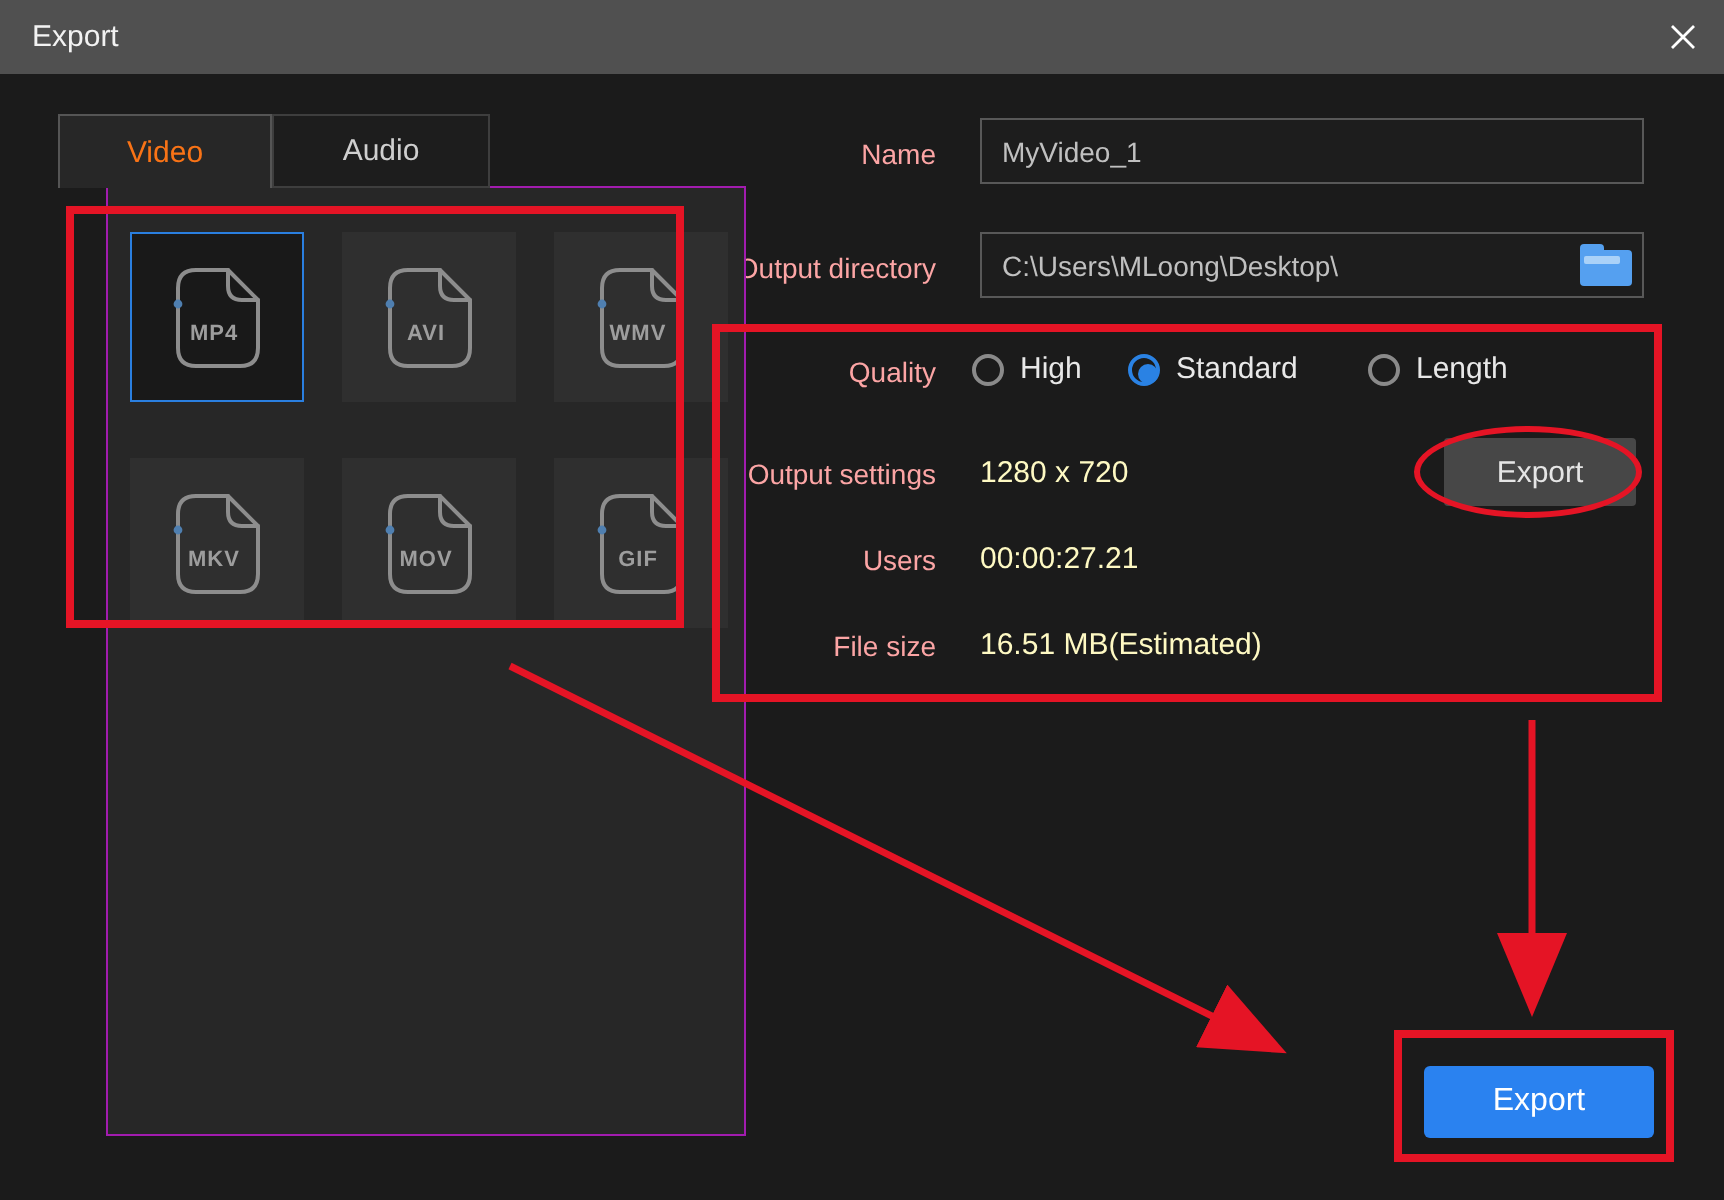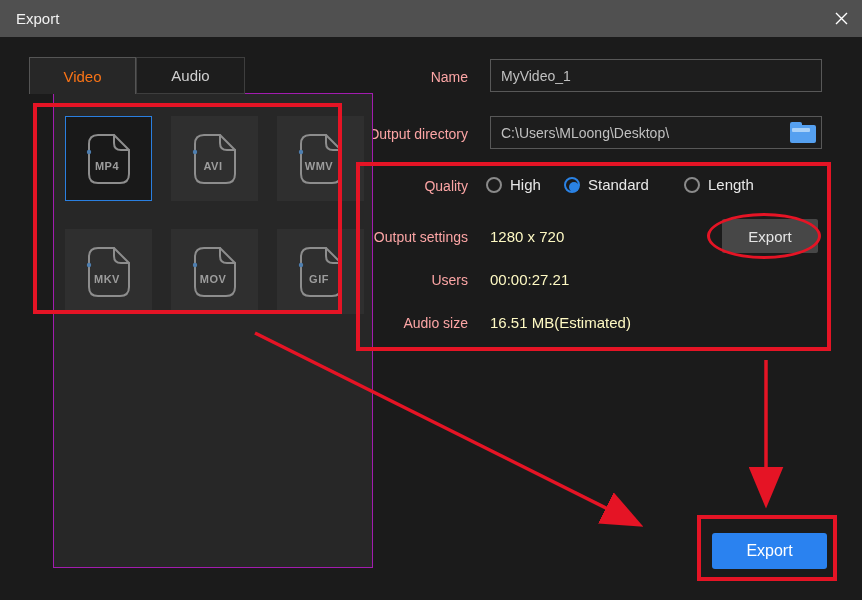--- a/index.html
+++ b/index.html
@@ -159,21 +159,21 @@
     <span class="radio-label">Length</span>
   </div>
 
   <div class="row-label" style="top:229px;">Output settings</div>
   <div class="value-text" style="left:490px;top:228px;">1280 x 720</div>
   <button class="setting-btn">Export</button>
 
   <div class="row-label" style="top:272px;">Users</div>
   <div class="value-text" style="left:490px;top:271px;">00:00:27.21</div>
 
-  <div class="row-label" style="top:315px;">Audio size</div>
+  <div class="row-label" style="top:315px;">File size</div>
   <div class="value-text" style="left:490px;top:314px;">16.51 MB(Estimated)</div>
 
   <button class="export-btn">Export</button>
 
   <div class="anno" style="left:33px;top:103px;width:309px;height:211px;"></div>
   <div class="anno" style="left:356px;top:162px;width:475px;height:189px;"></div>
   <div class="anno" style="left:697px;top:515px;width:140px;height:66px;"></div>
   <div class="anno-ellipse" style="left:707px;top:213px;width:114px;height:46px;"></div>
 
   <svg class="anno-arrows" viewBox="0 0 862 600">

